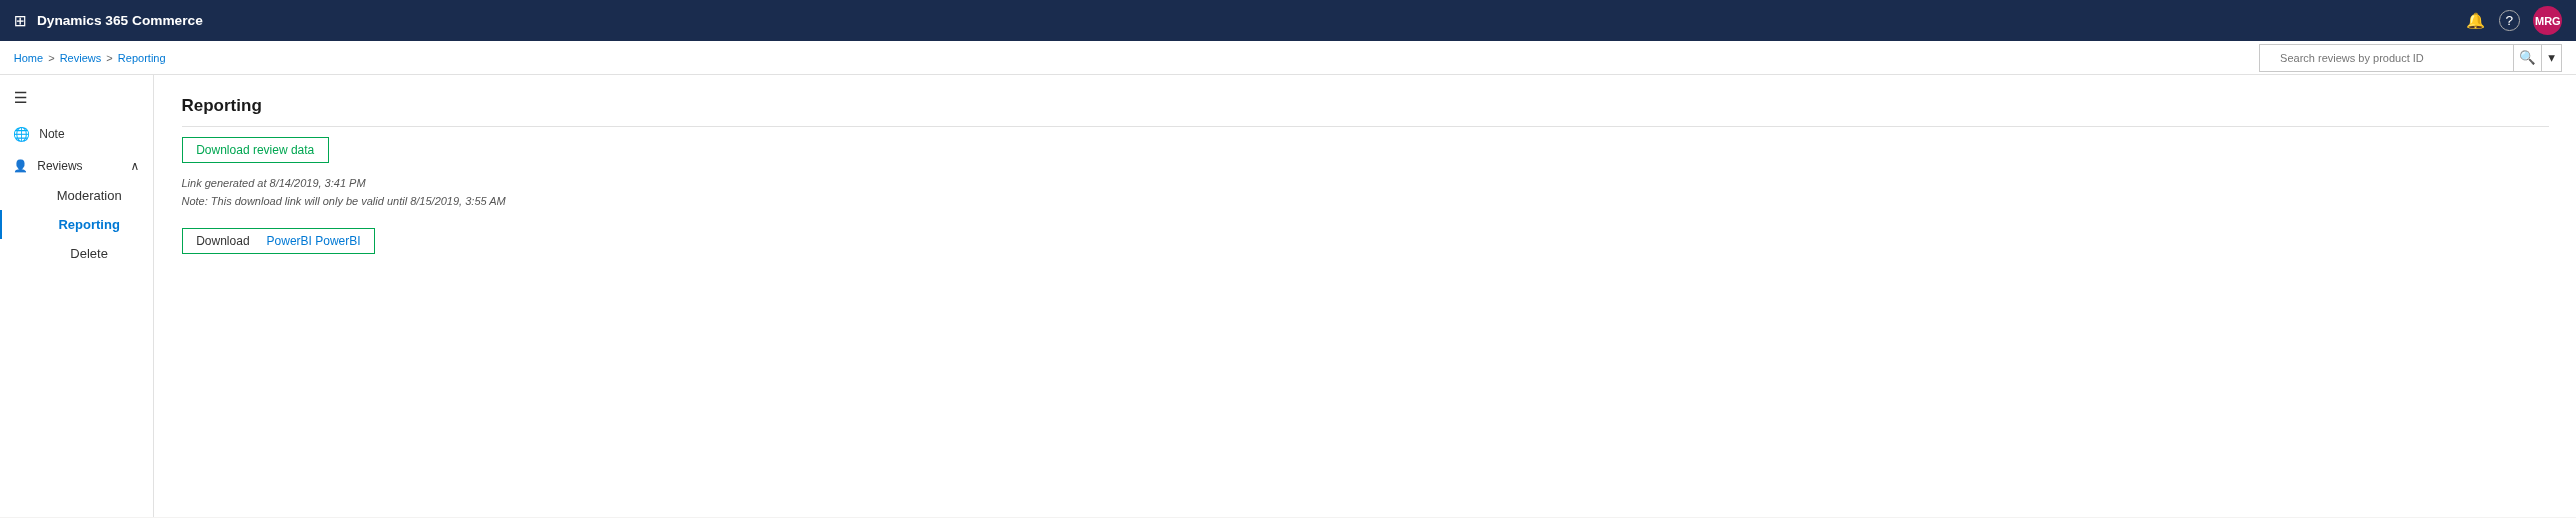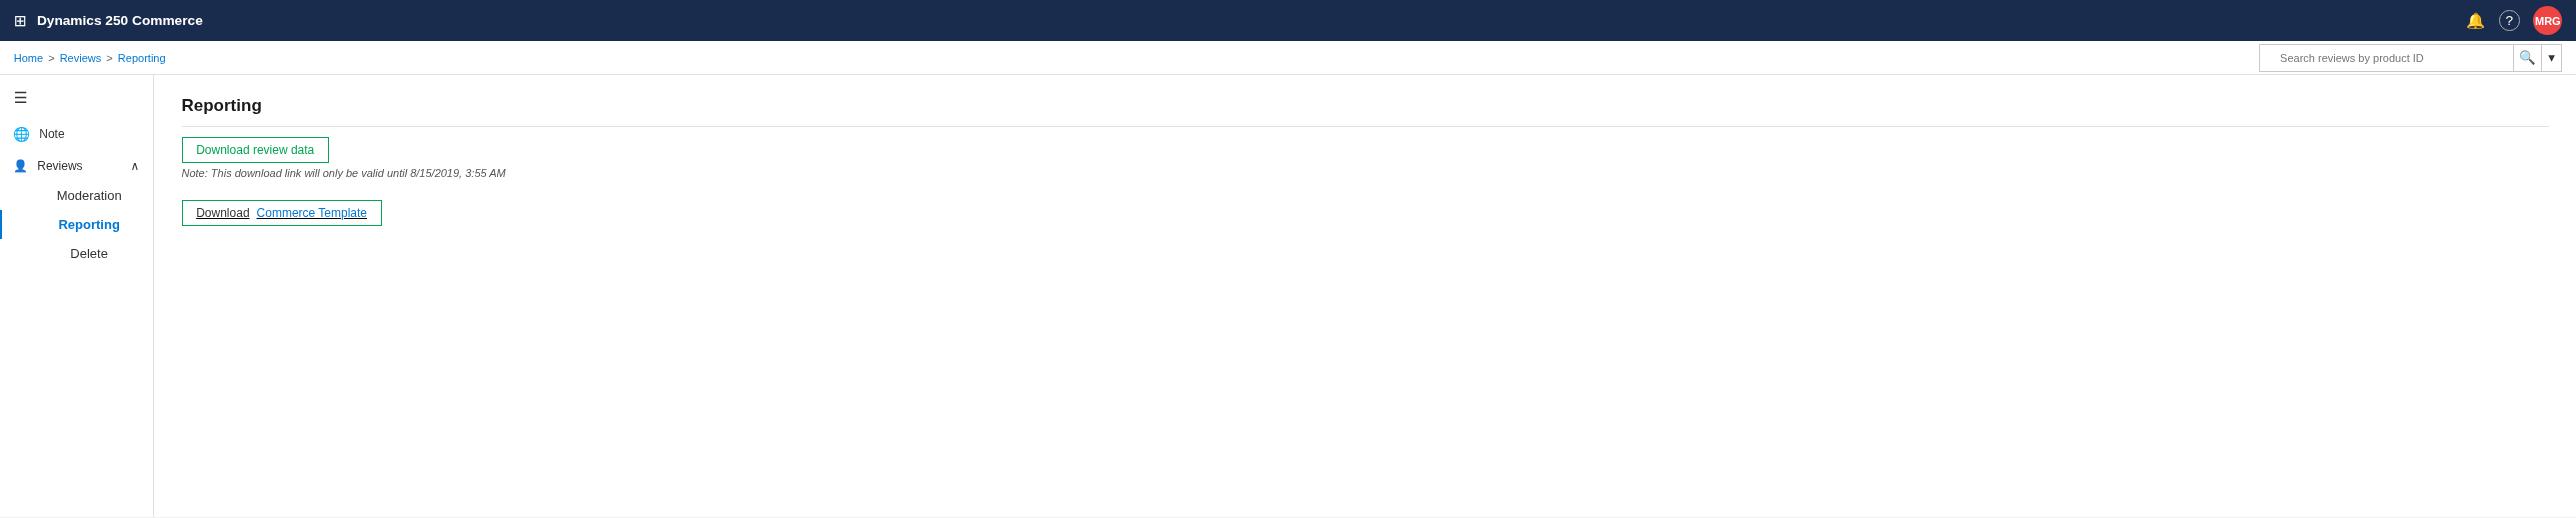--- a/index.html
+++ b/index.html
@@ -36,21 +36,21 @@
     }
     .nav-icon {
       color: white;
       font-size: 15.4px;
       cursor: pointer;
     }
     .avatar {
       width: 29px;
       height: 29px;
       border-radius: 50%;
-      background: #ef4444;
+      background: #be185d;
       color: white;
       display: flex;
       align-items: center;
       justify-content: center;
       font-size: 11px;
       font-weight: 600;
       cursor: pointer;
     }
 
     
@@ -209,51 +209,50 @@
     }
     .download-btn {
       display: inline-flex;
       align-items: center;
       padding: 5.1px 13.7px;
       border: 1.7px solid #00a651;
       background: white;
       color: #00a651;
       font-size: 12px;
       cursor: pointer;
-      margin-bottom: 2px;
+      margin-bottom: 12px;
       font-weight: 500;
     }
     .link-info {
       font-size: 11px;
       color: #555;
       font-style: italic;
       line-height: 1.6;
       margin-bottom: 17px;
     }
     .powerbi-btn {
       display: inline-flex;
       align-items: center;
       padding: 5.1px 13.7px;
       border: 1.7px solid #00a651;
       background: white;
       font-size: 12px;
       cursor: pointer;
-      gap: 7px;
-      text-decoration: underline;
+      gap: 17px;
     }
     .powerbi-btn span.static { color: #333; }
     .powerbi-btn span.link { color: #0078d4; }
   </style>
 </head>
 <body>
 
 <div class="top-nav">
   <div class="top-nav-left">
     <span class="waffle-icon">⊞</span>
-    <span class="app-title">Dynamics 250 Commerce</span>
+    <span class="app-title">Dynamics 365 Commerce</span>
   </div>
   <div class="top-nav-right">
     <span class="nav-icon">🔔</span>
     <span class="nav-icon" style="font-size:13.7px; border:0.9px solid #aaa; border-radius:50%; width:20.6px; height:20.6px; display:flex; align-items:center; justify-content:center;">?</span>
     <div class="avatar">MRG</div>
   </div>
 </div>
 
 <div class="breadcrumb-bar">
   <div class="breadcrumb">
@@ -300,22 +299,23 @@
   </div>
 
   <div class="content">
     <h1 class="page-title">Reporting</h1>
 
     <button class="download-btn">
       <span>Download review data</span>
     </button>
 
     <div class="link-info">
+      <div>Link generated at 8/14/2019, 3:41 PM</div>
       <div>Note: This download link will only be valid until 8/15/2019, 3:55 AM</div>
     </div>
 
     <button class="powerbi-btn">
       <span class="static">Download </span>
-        <span class="link">Commerce Template</span>
+        <span class="link">PowerBI PowerBI</span>
     </button>
   </div>
 </div>
 
 
 </body></html>

